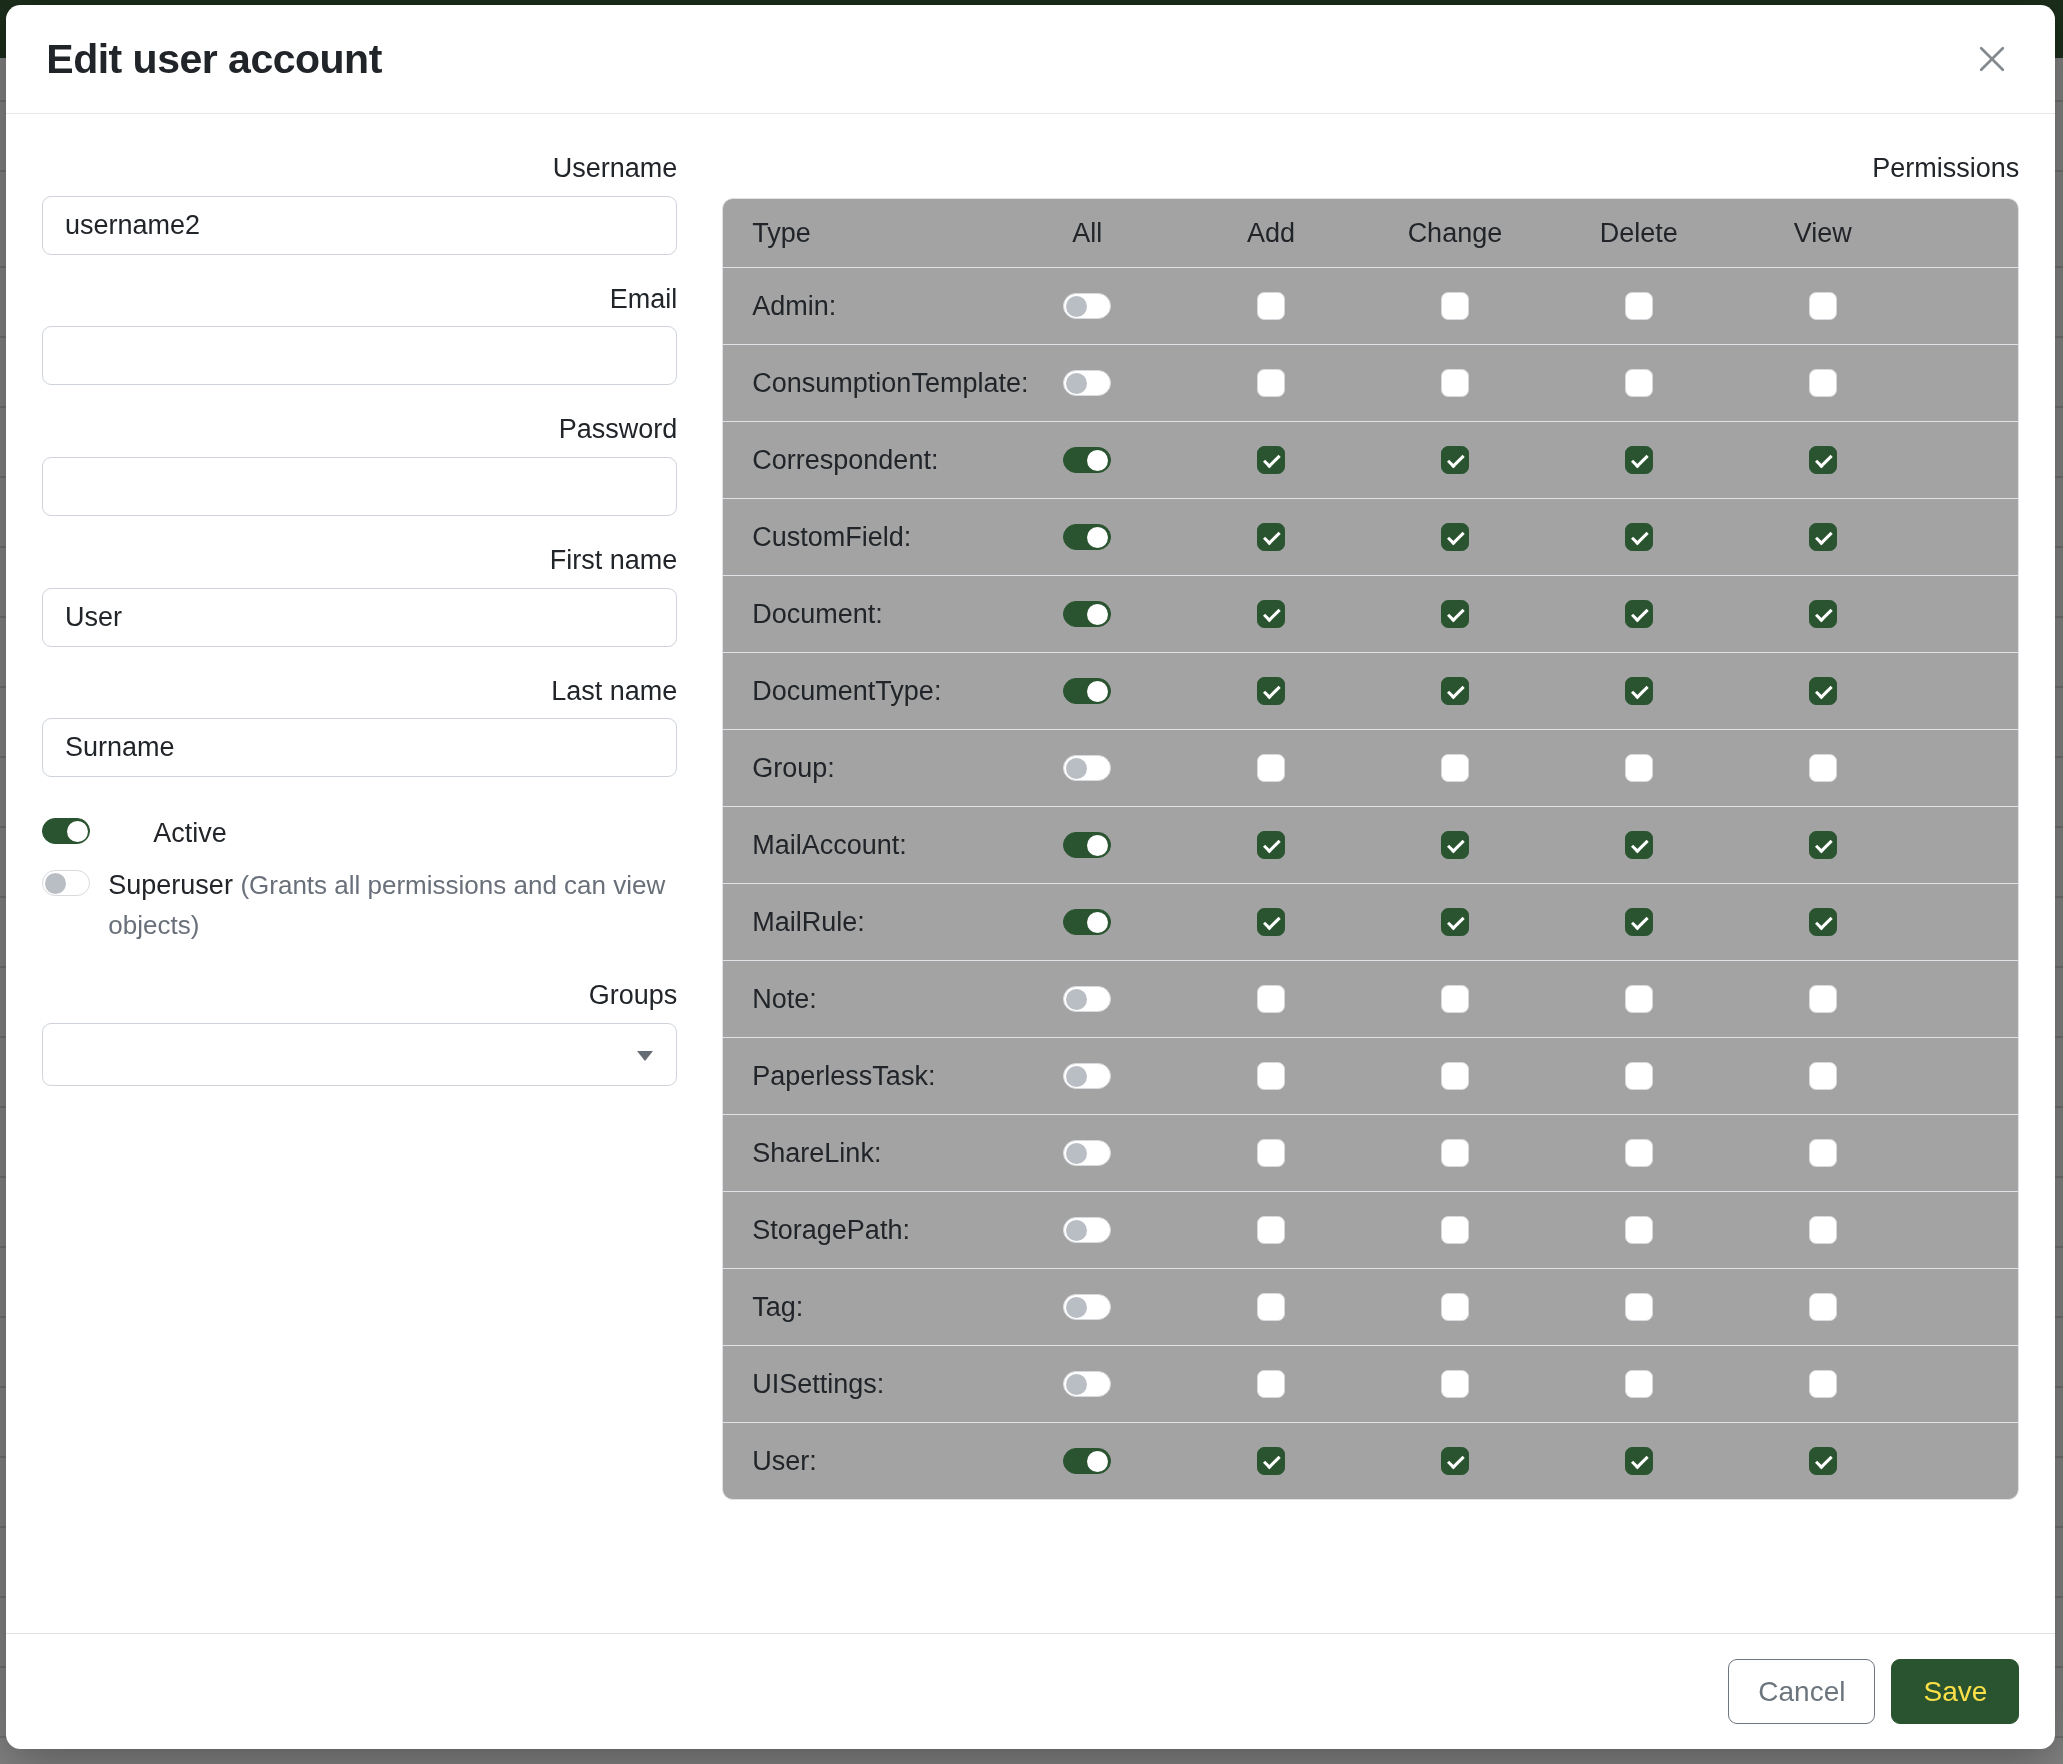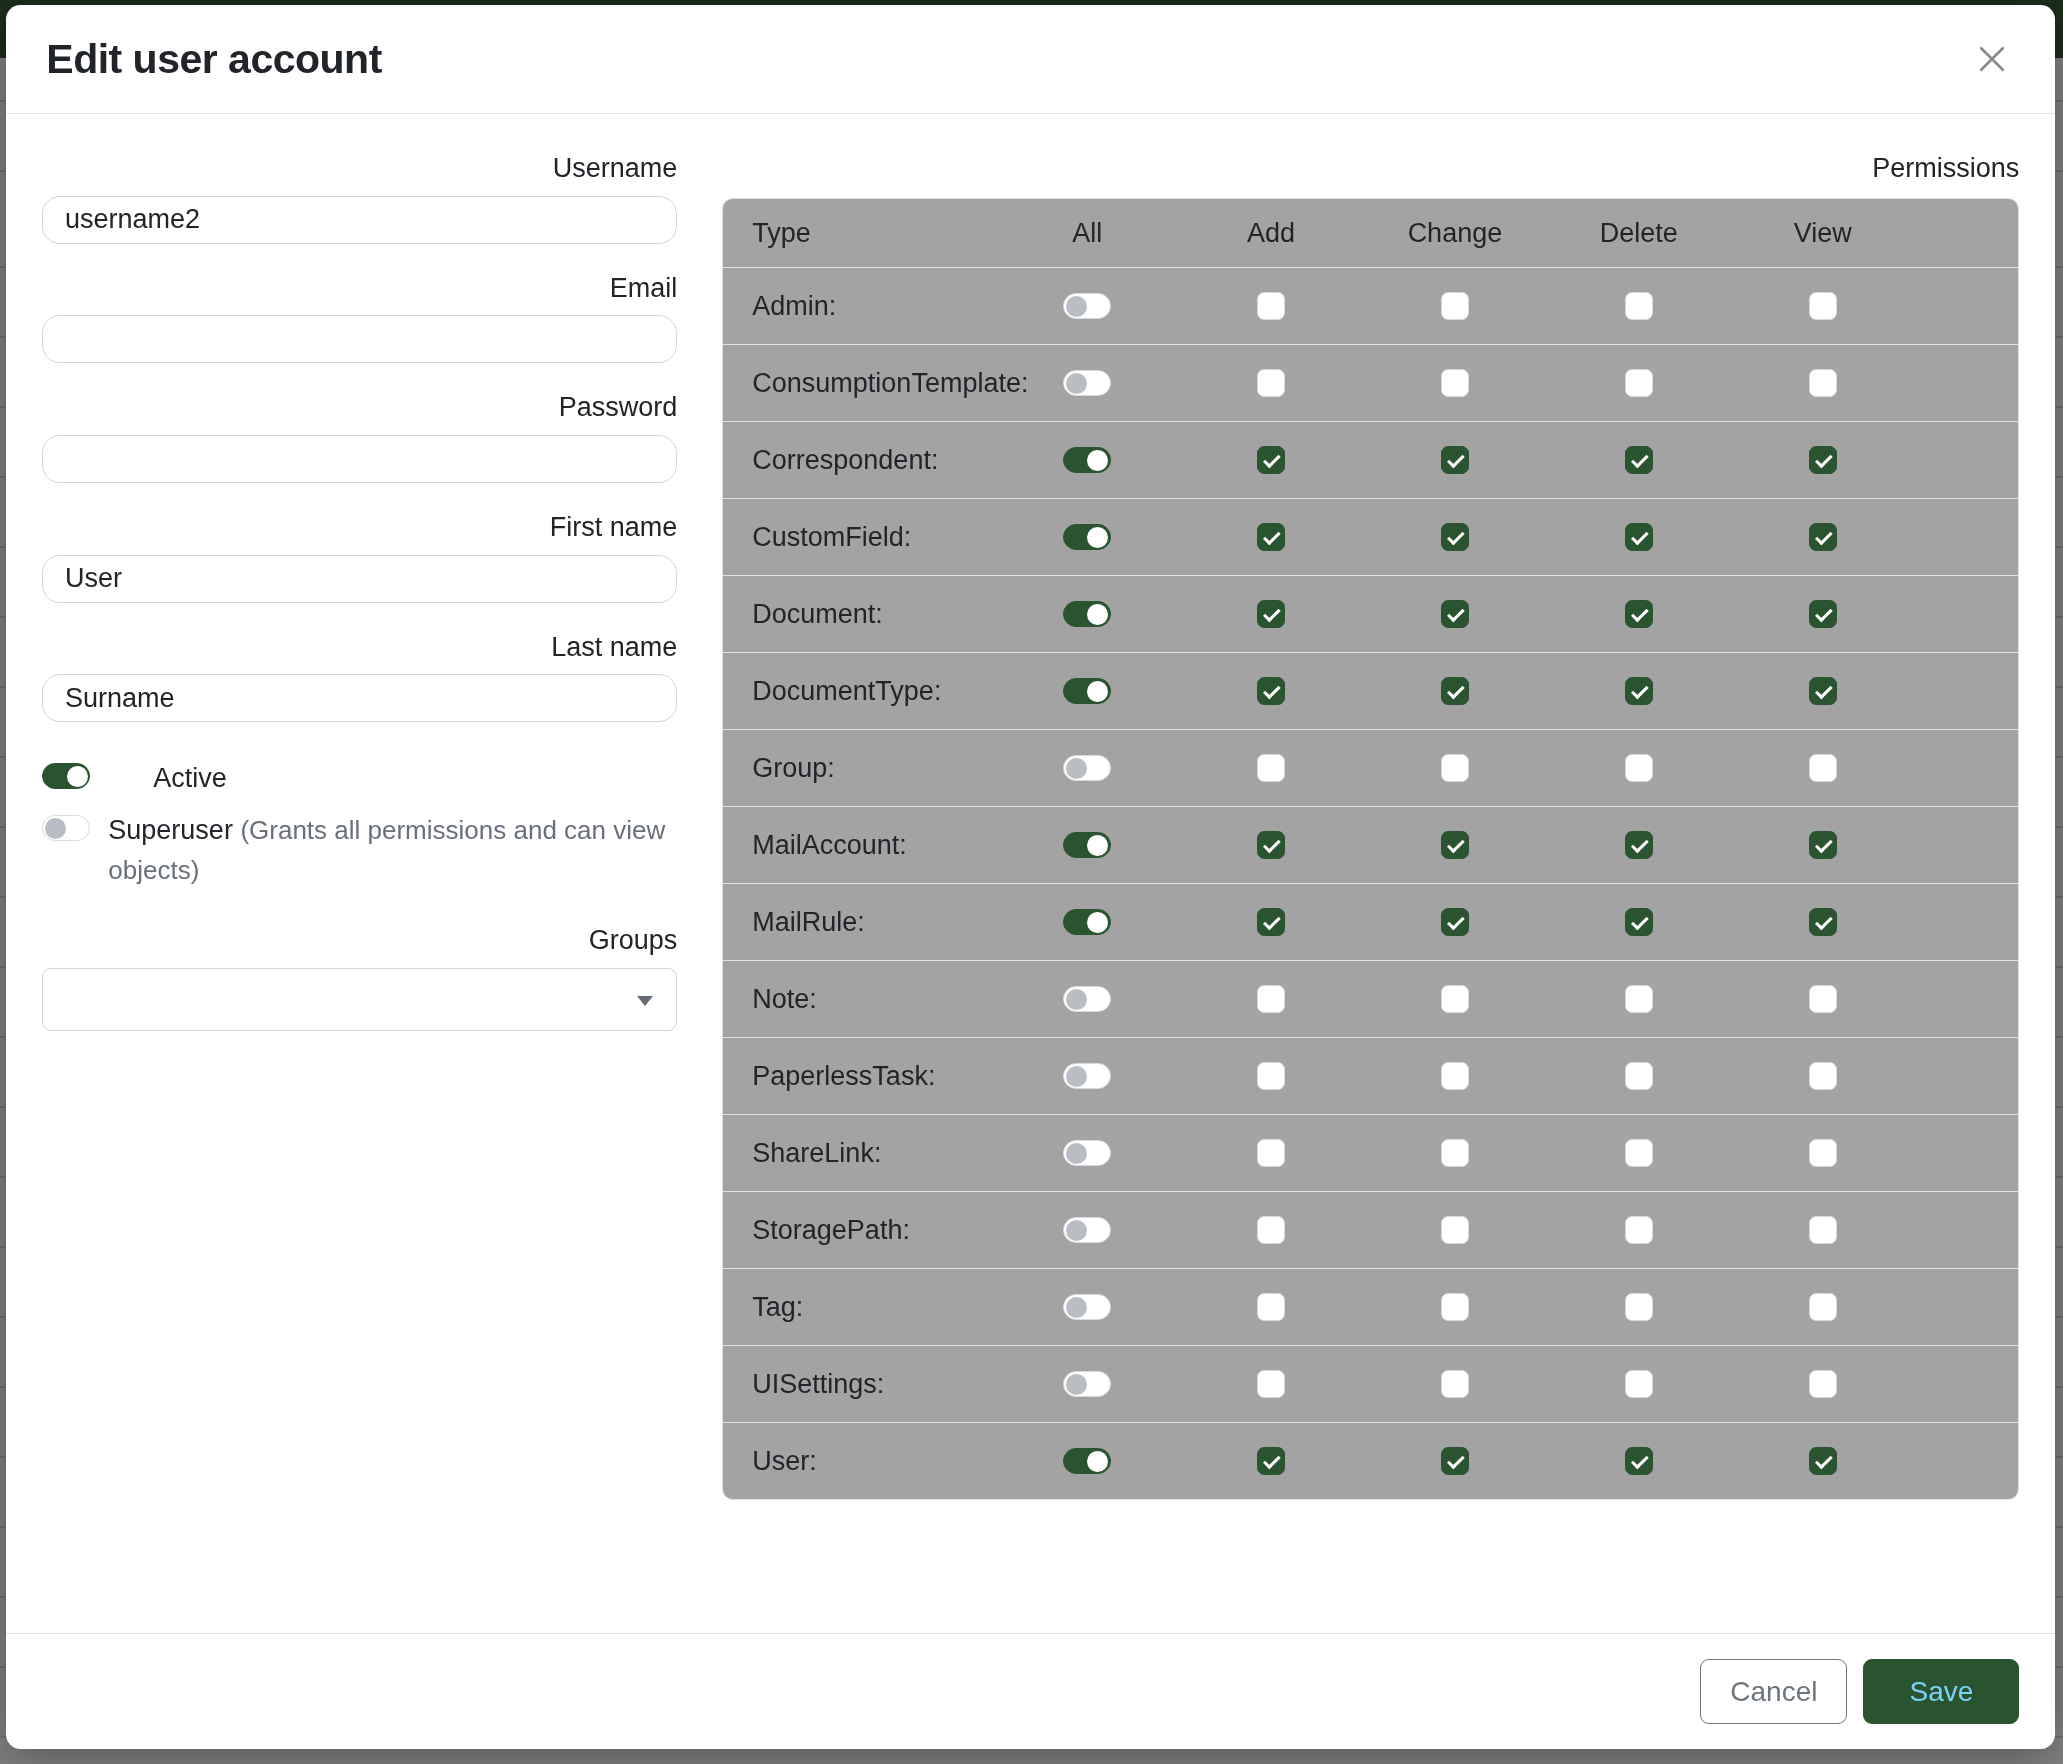--- a/index.html
+++ b/index.html
@@ -30,21 +30,21 @@
     padding:27px 40px;border-bottom:0.9px solid #e5e8eb;}
   .modal-title{font-size:41px;font-weight:700;letter-spacing:-0.5px;line-height:54px;}
   .close-btn{background:none;border:none;padding:5.4px;cursor:pointer;line-height:0;}
 
   .modal-body{flex:1;display:flex;align-items:flex-start;padding:38px 36px 18px 36px;gap:45px;overflow:hidden;}
 
   
   .form-col{width:635px;flex:none;}
   .field{margin-bottom:28px;}
   .field-label,.perm-label,.groups-label{display:block;font-size:27px;color:var(--text);margin-bottom:11.7px;line-height:32px;text-align:right;}
-  .text-input{display:block;width:100%;height:48px;border:0.9px solid var(--input-border);border-radius:18px;
+  .text-input{display:block;width:100%;height:59px;border:0.9px solid var(--input-border);border-radius:9px;
     padding:0 21.6px;font-size:27px;color:var(--text);font-family:inherit;background:#fff;outline:none;}
 
   .check-row{display:flex;align-items:flex-start;}
   .check-row.first{margin-top:36px;gap:45px;}
   .check-row + .check-row{margin-top:12px;}
   .check-row .switch{flex:none;margin-top:4.5px;}
   .check-label{margin-left:18px;font-size:27px;line-height:40px;}
   .hint{color:#69707a;font-size:26px;}
 
   .groups{margin-top:34px;}
@@ -75,21 +75,21 @@
   
   .cb{width:28px;height:28px;border:0.9px solid var(--ctl-border);border-radius:7.2px;background:#fff;cursor:pointer;}
   .cb.checked{background:var(--accent);border-color:var(--accent);}
   .cb.checked::after{content:"";display:block;width:12.6px;height:6.3px;border-left:3.6px solid #fff;border-bottom:3.6px solid #fff;
     transform:rotate(-45deg);margin:7.2px 0 0 6.3px;}
 
   
   .modal-footer{flex:none;border-top:0.9px solid var(--border);padding:25px 36px;display:flex;justify-content:flex-end;gap:16px;}
   .btn{height:65px;border-radius:9px;font-size:28px;font-family:inherit;cursor:pointer;line-height:61px;}
   .btn-cancel{background:#fff;border:1.8px solid #6f767d;color:#6c757d;padding:0 29px;}
-  .btn-save{background:var(--accent);border:1.8px solid var(--accent);color:#7dd3fc;padding:0 45px;}
+  .btn-save{background:var(--accent);border:1.8px solid var(--accent);color:#fde047;padding:0 31px;}
 </style>
 </head>
 <body>
 
 <div class="backdrop" style="background: rgb(131, 131, 131);">
   <div class="navbar-strip" style="background: rgb(28, 46, 27);"></div>
   <div class="bg-rows"></div>
 </div>
 
 <div class="modal">

